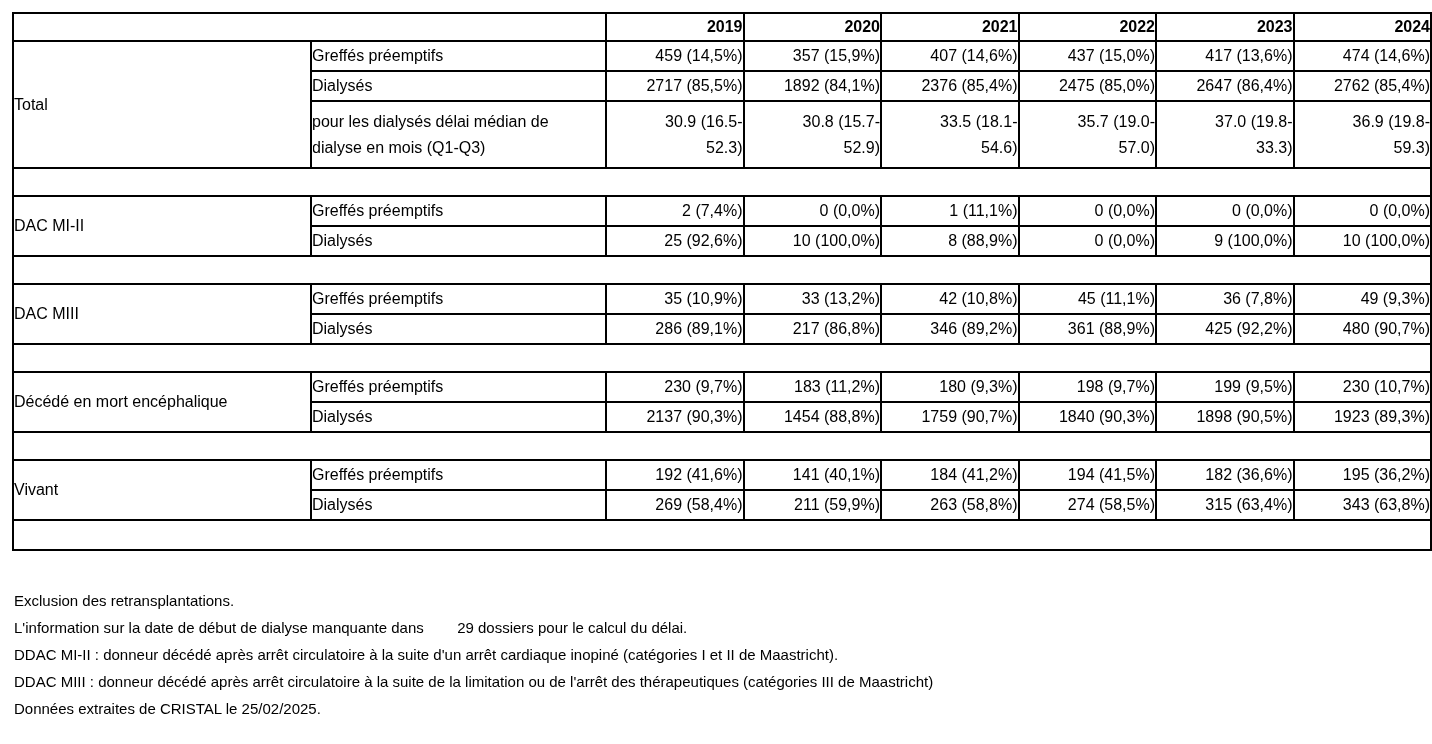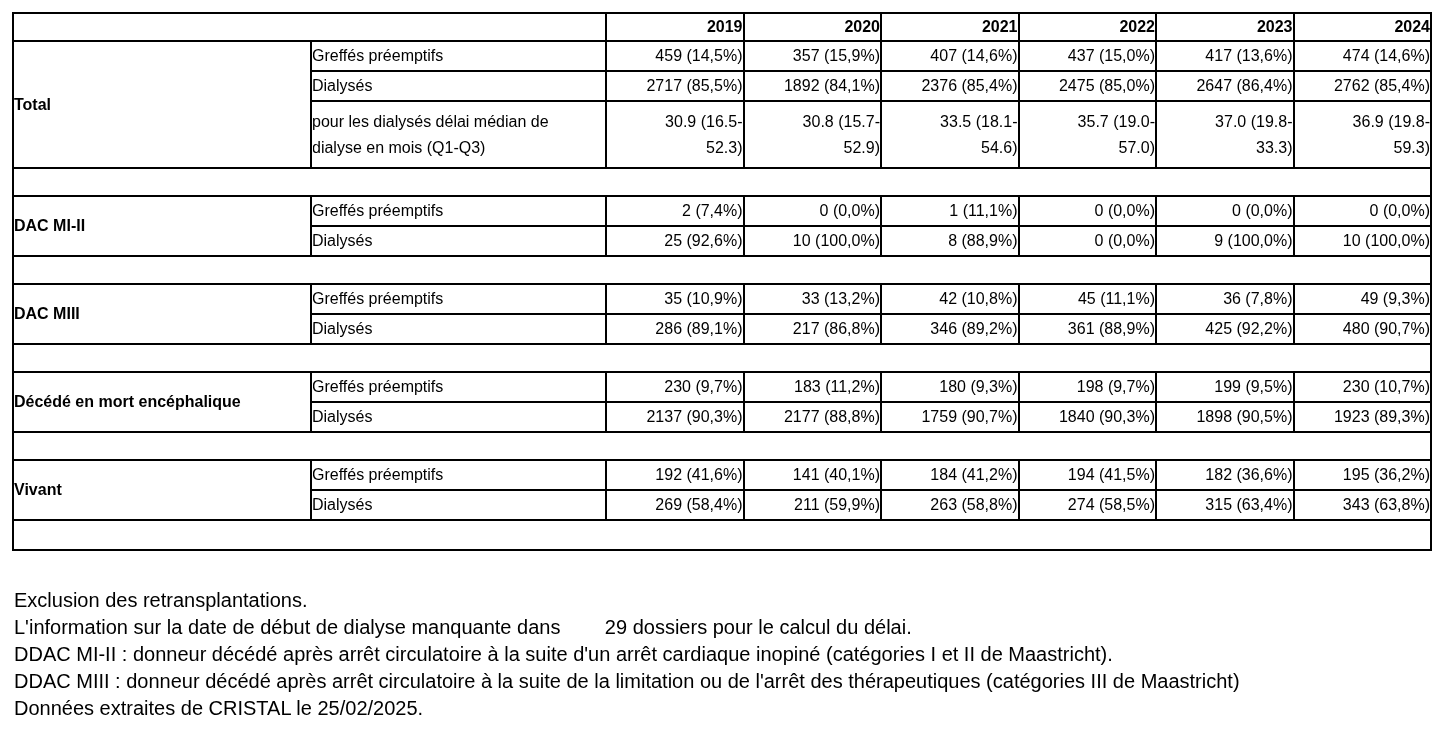--- a/index.html
+++ b/index.html
@@ -32,42 +32,42 @@
   tr.median-row { height: 67px; }
   tr.gap { height: 28px; }
   tr.gap-end { height: 30px; }
   td.yh {
     font-weight: bold;
     text-align: right;
     padding-right: 5px;
     margin-left: 32px;
   }
   td.group {
-    font-weight: bold;
+    font-weight: normal;
     padding-left: 4px;
   }
   td.rl {
     padding-left: 4px;
     border-radius: 10px;
   }
   td.v {
     text-align: right;
     padding-right: 5px;
   }
   td.two-line .ln {
     display: block;
     line-height: 26px;
     white-space: nowrap;
   }
   .footnotes {
     margin: 36px 0 0 14px;
   }
   .footnotes p {
     margin: 0;
-    font-size: 20px;
+    font-size: 15px;
     line-height: 27px;
     white-space: pre-wrap;
   }
 </style>
 </head>
 <body>
 
 <table class="stats">
   <colgroup>
     <col style="width:298px">
@@ -199,21 +199,21 @@
     <td class="v">230 (9,7%)</td>
     <td class="v">183 (11,2%)</td>
     <td class="v">180 (9,3%)</td>
     <td class="v">198 (9,7%)</td>
     <td class="v">199 (9,5%)</td>
     <td class="v">230 (10,7%)</td>
   </tr>
   <tr class="r">
     <td class="rl">Dialysés</td>
     <td class="v">2137 (90,3%)</td>
-    <td class="v">2177 (88,8%)</td>
+    <td class="v">1454 (88,8%)</td>
     <td class="v">1759 (90,7%)</td>
     <td class="v">1840 (90,3%)</td>
     <td class="v">1898 (90,5%)</td>
     <td class="v">1923 (89,3%)</td>
   </tr>
 
   <tr class="gap">
         <td colspan="8"></td>
       </tr>
 

